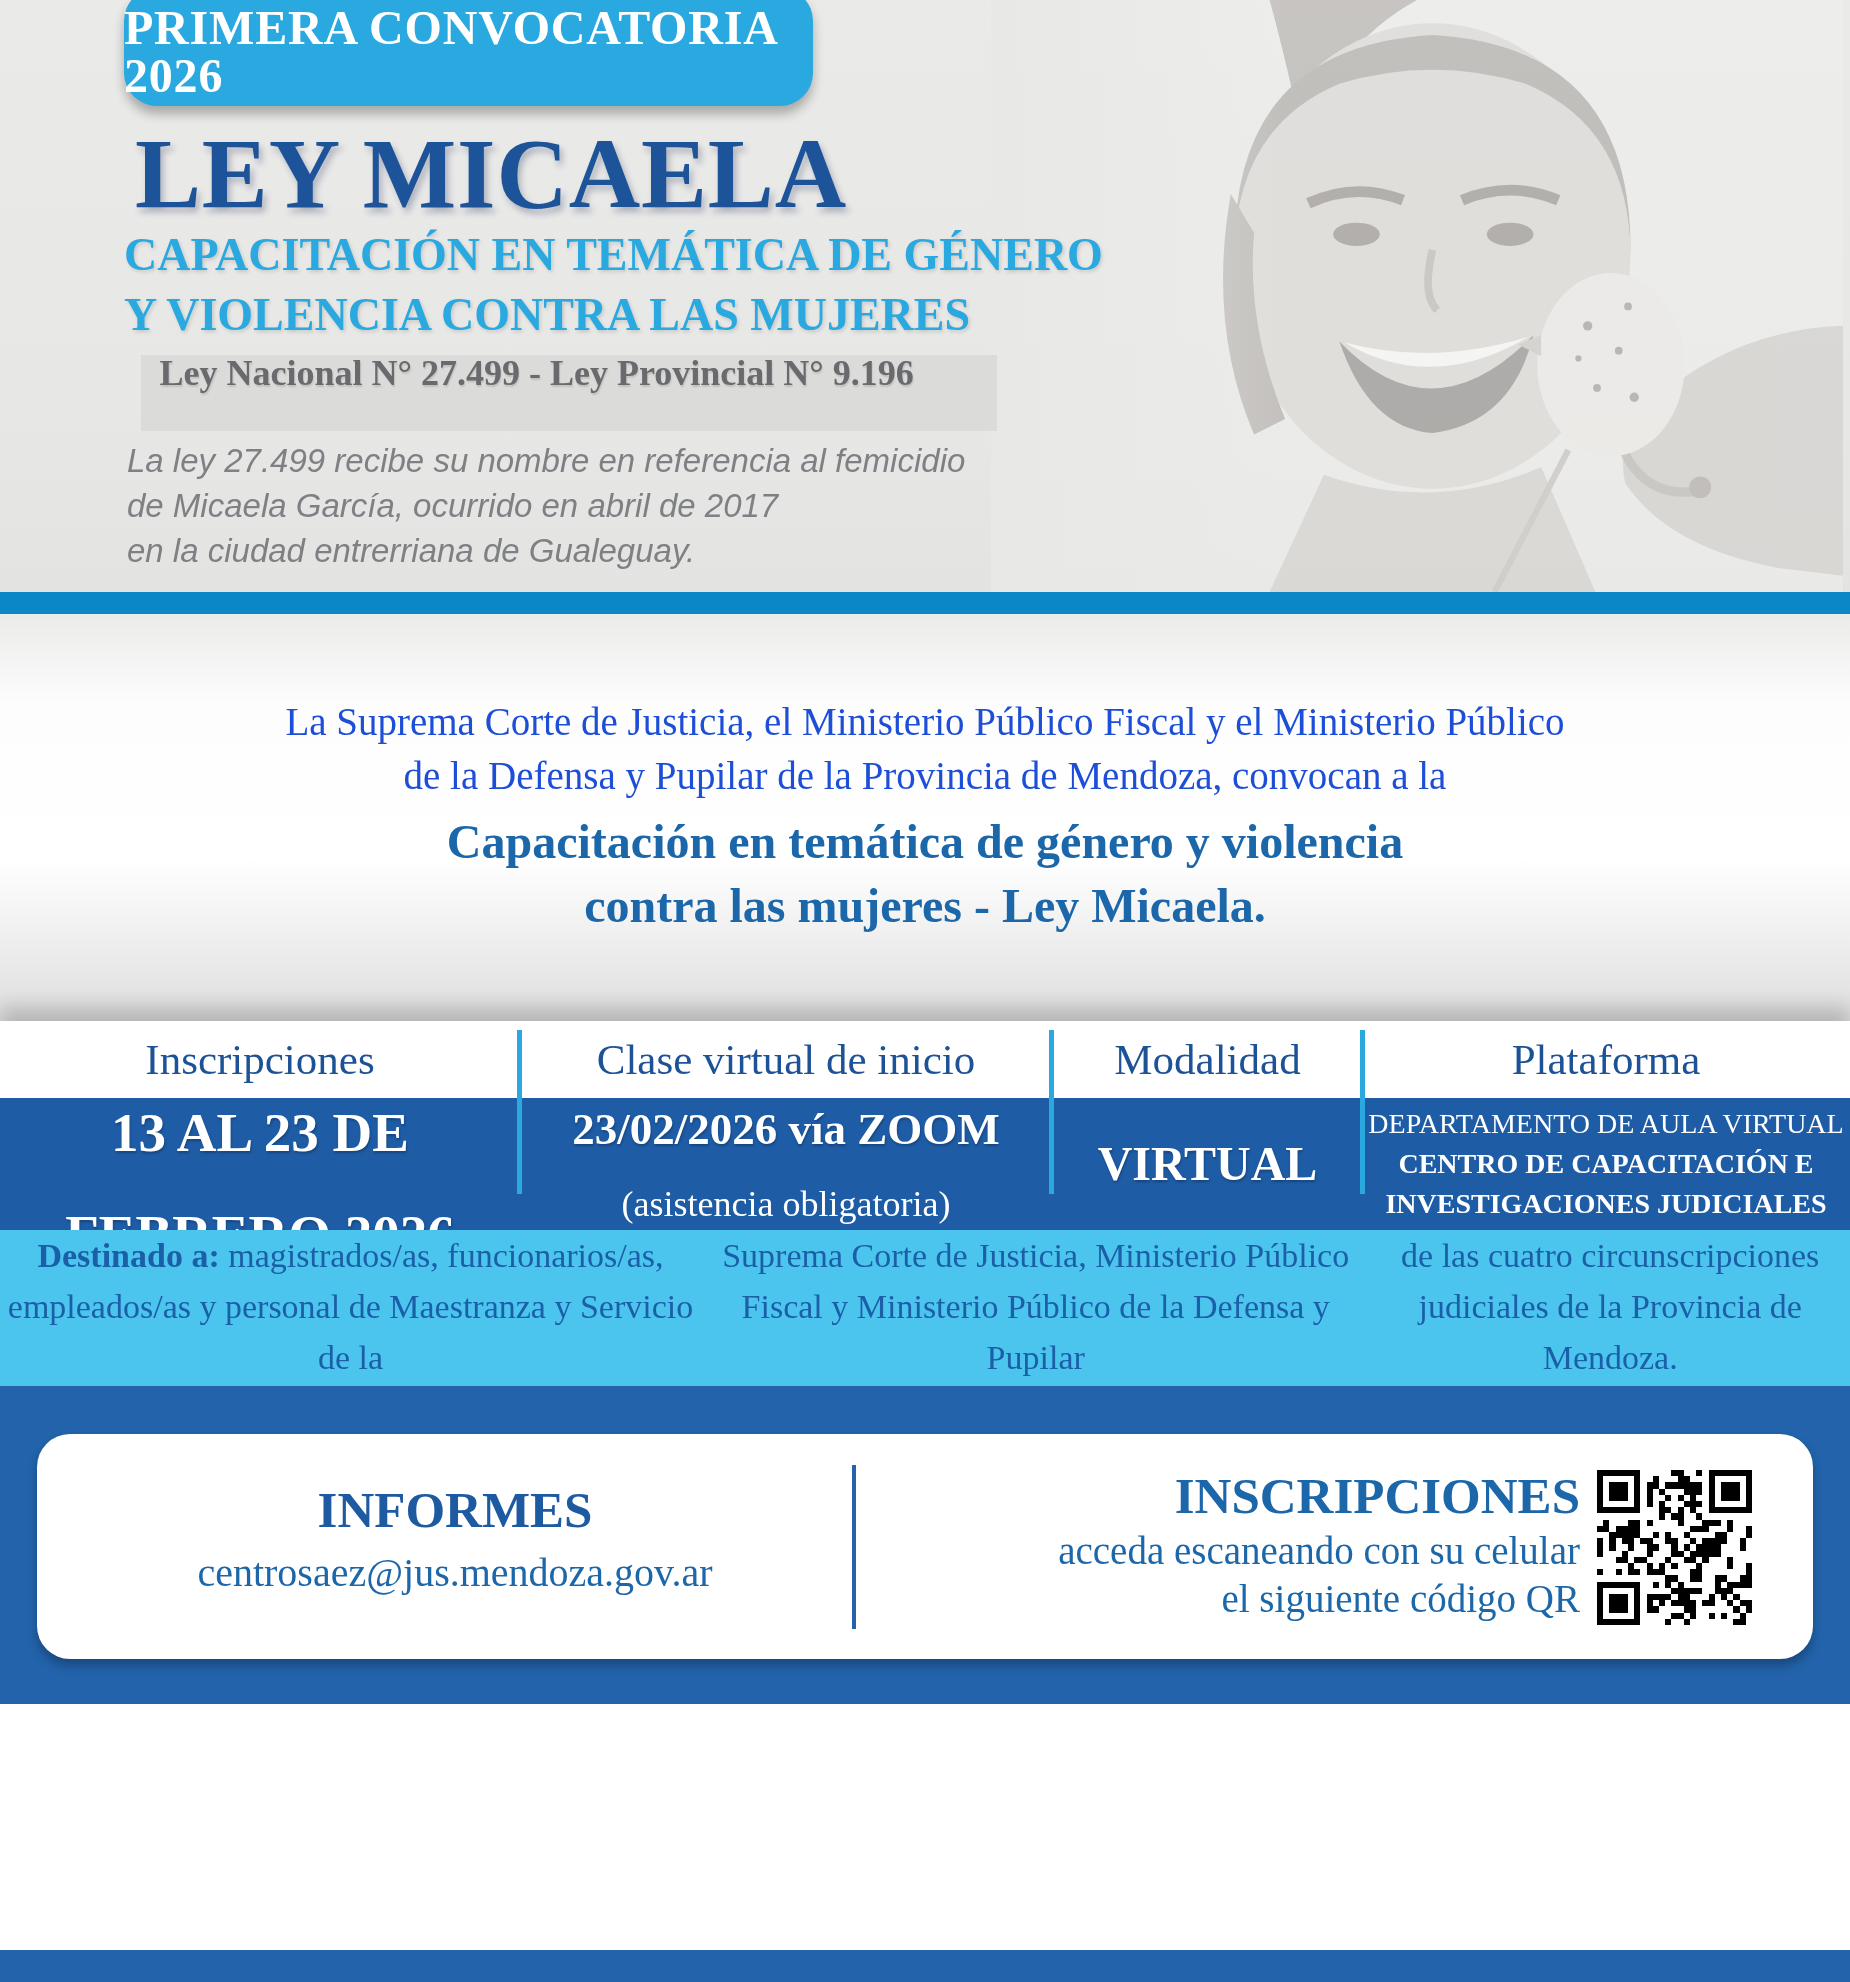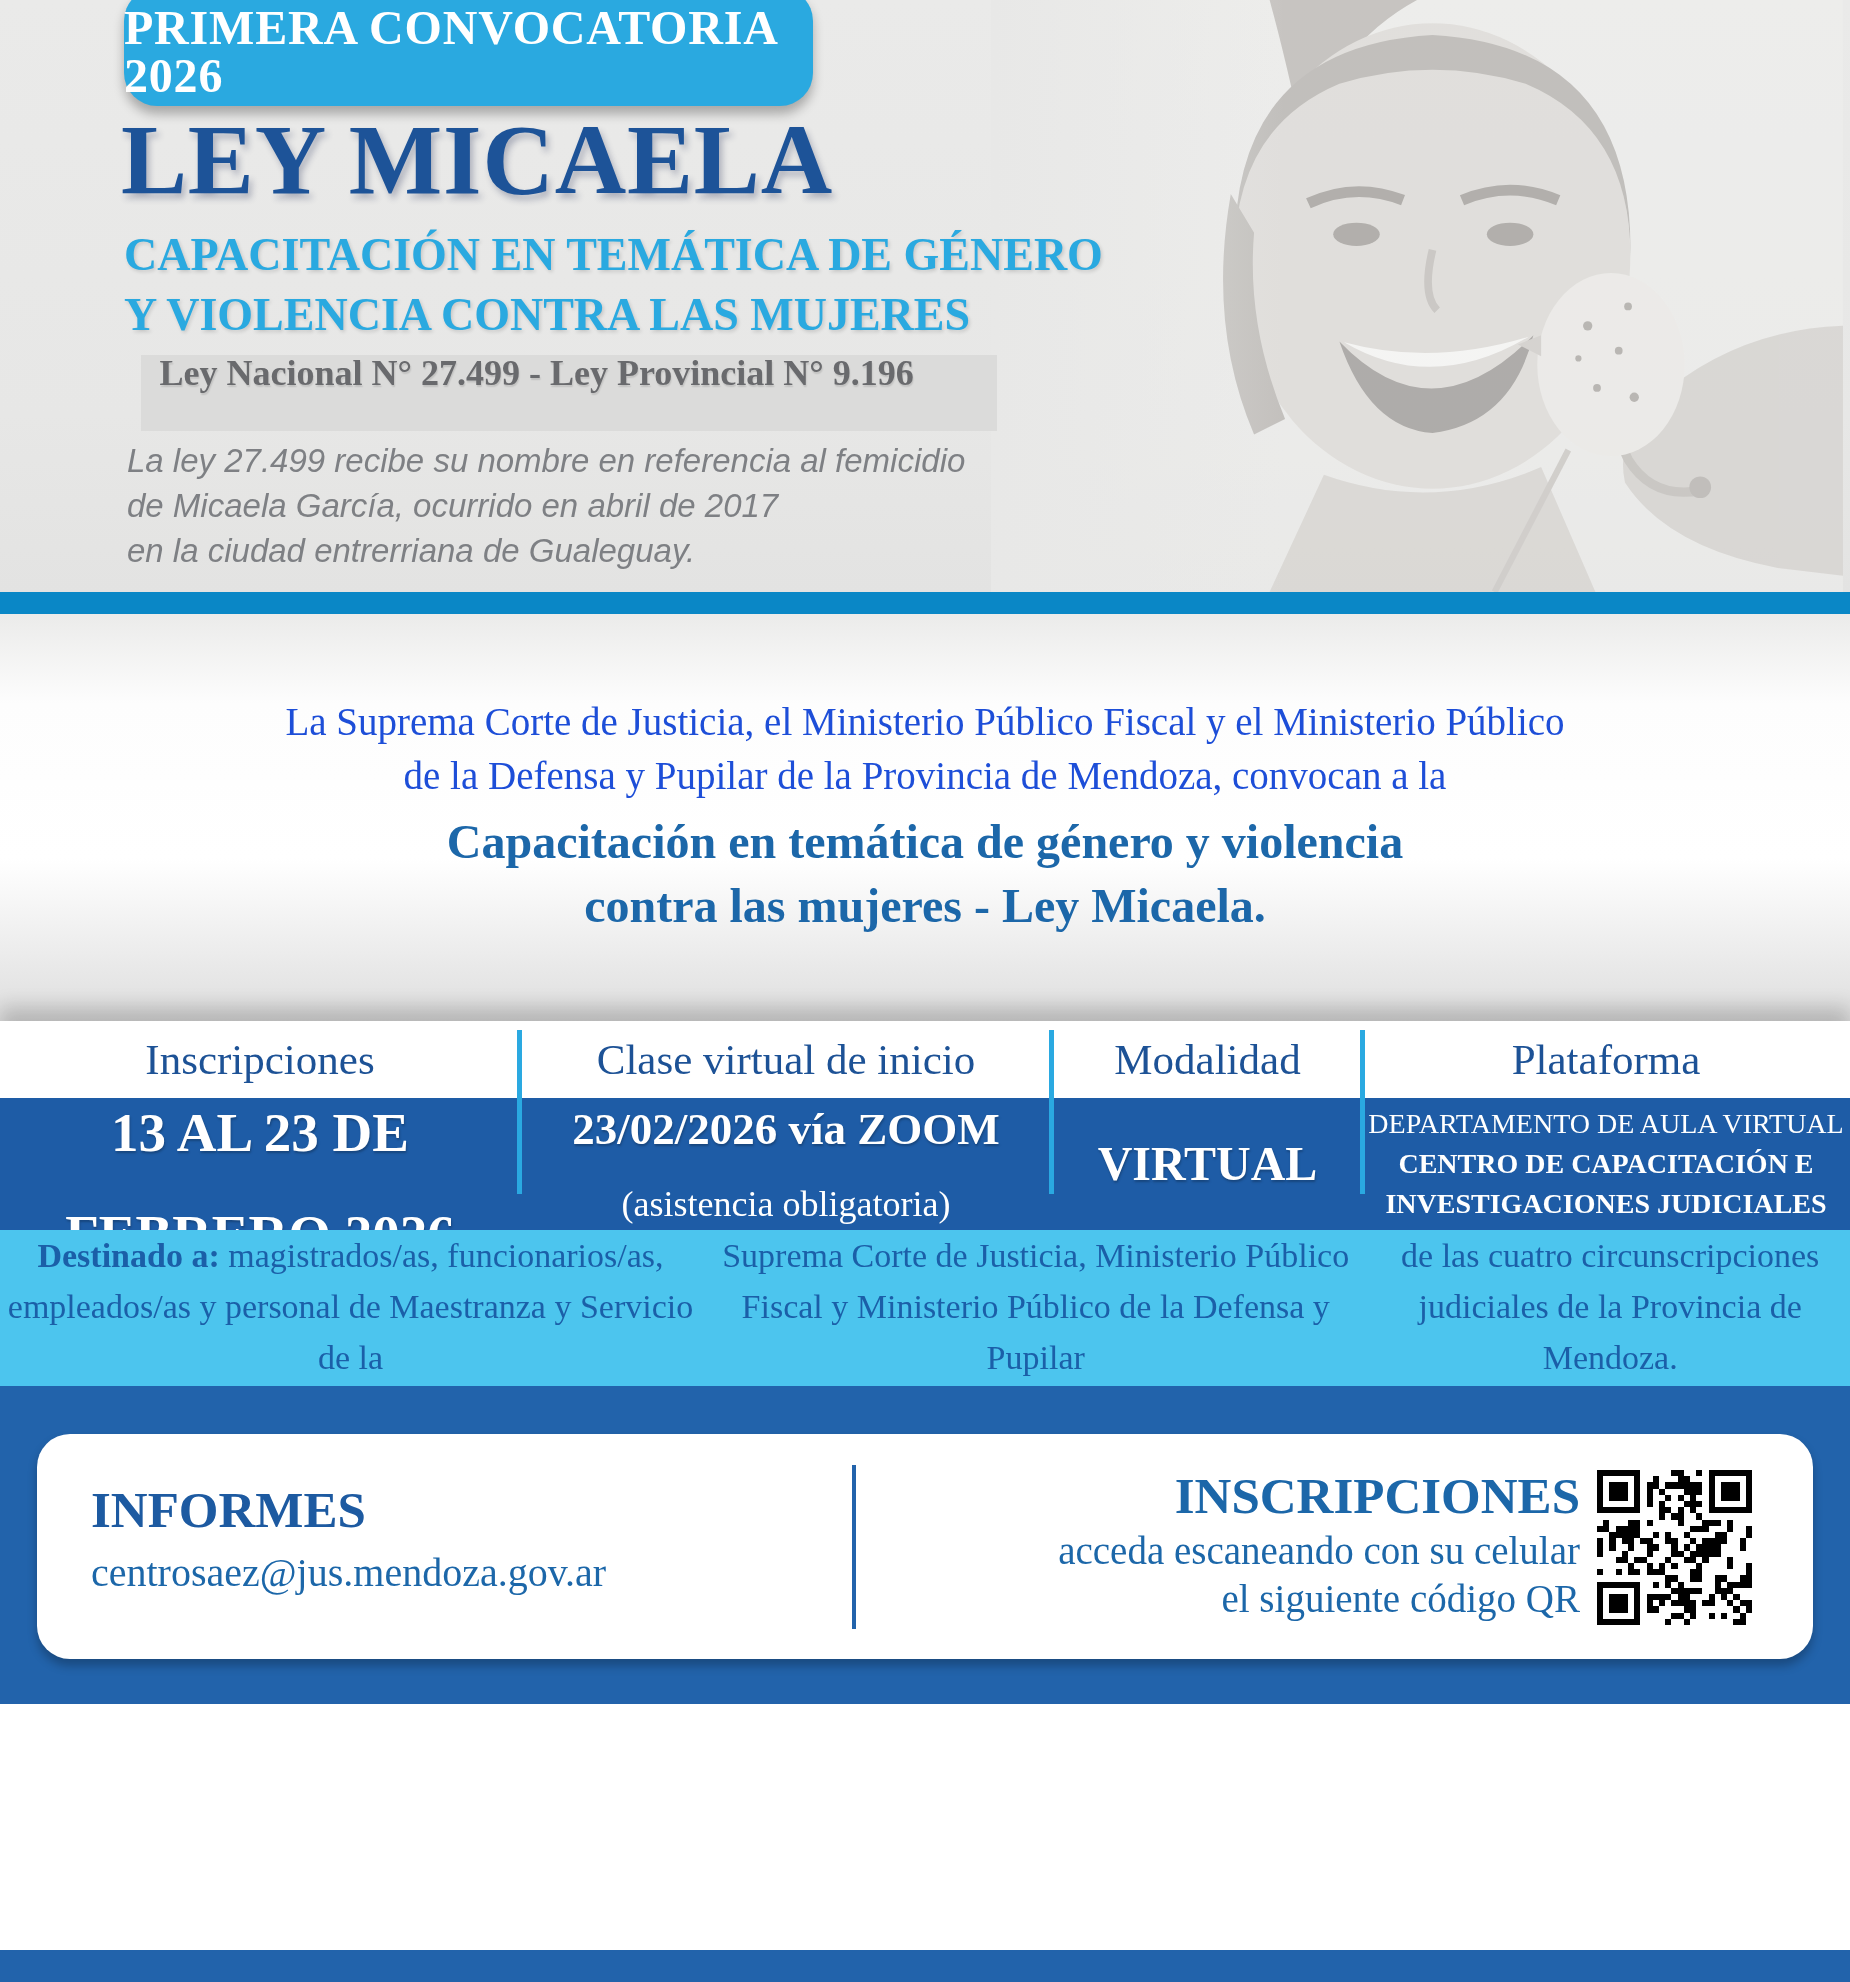--- a/index.html
+++ b/index.html
@@ -9,21 +9,21 @@
   
   .hero{position:absolute;left:0;top:0;width:1850px;height:592px;
         background:linear-gradient(180deg,#eaeae9 0%,#e7e7e6 70%,#e3e3e2 100%);overflow:hidden;}
   .photo-wrap{position:absolute;left:991px;top:0;width:859px;height:592px;}
   .photo-fade{position:absolute;left:991px;top:0;width:294px;height:592px;
         background:linear-gradient(90deg,#e8e8e7 0%,rgba(232,232,231,0) 100%);}
   .badge{position:absolute;left:124px;top:-12.4px;width:689px;height:118px;background:#2aa9e0;
         border-radius:33px;box-shadow:0 7.7px 11px rgba(0,0,0,.28);
         display:flex;align-items:center;justify-content:center;}
   .badge span{font-weight:700;font-size:48px;line-height:1;color:#fff;letter-spacing:0.8px;padding-top:11px;}
-  .title{position:absolute;left:119px;top:99px;margin:2px;font-weight:700;font-size:99px;line-height:1.2;
+  .title{position:absolute;left:119px;top:99px;margin:16px;font-weight:700;font-size:99px;line-height:1.2;
         color:#1d5398;letter-spacing:0.8px;text-shadow:3.1px 4.6px 6.2px rgba(40,50,90,.30);}
   .subtitle{position:absolute;left:124px;top:225px;font-weight:700;font-size:46px;line-height:60px;
         color:#2aa9e0;text-shadow:1.5px 2.3px 3.9px rgba(0,0,0,.15);}
   .law-bar{position:absolute;left:141px;top:355px;width:856px;height:76px;background:#dbdbda;
         display:flex;align-items:flex-start;padding-left:18.6px;box-sizing:border-box;}
   .law-bar span{font-weight:700;font-size:36px;line-height:1;color:#696a6d;text-shadow:0.8px 1.5px 1.5px rgba(0,0,0,.12);}
   .note{position:absolute;left:127px;top:438px;font-style:italic;font-size:33px;line-height:45px;
         color:#7e8084;font-family:"Liberation Sans","DejaVu Sans",sans-serif;}
 
   .band-thin{position:absolute;left:0;top:592px;width:1850px;height:22px;background:#0a87c6;}
@@ -56,21 +56,21 @@
   
   .audience{position:absolute;left:0;top:1230px;width:1850px;height:156px;background:#4cc5ee;
         display:flex;flex-direction:row;justify-content:center;text-align:center;
         font-size:34px;line-height:51px;color:#1b5fa8;}
   .audience b{font-weight:700;}
 
   
   .dark{position:absolute;left:0;top:1386px;width:1850px;height:318px;background:#2263ab;}
   .card{position:absolute;left:37px;top:48px;width:1776px;height:225px;background:#fff;
         border-radius:33px;box-shadow:0 6.2px 9.3px rgba(0,0,0,.25);}
-  .informes{position:absolute;left:54px;top:45px;width:728px;text-align:left;}
+  .informes{position:absolute;left:54px;top:45px;width:728px;text-align:center;}
   .informes .t{font-weight:700;font-size:51px;line-height:62px;color:#1d5aa1;}
   .informes .e{font-size:40px;line-height:51px;color:#1c67a9;margin-top:6.2px;}
   .card-divider{position:absolute;left:815px;top:31px;width:3.9px;height:164px;background:#2263ab;}
   .insc{position:absolute;right:233px;top:31px;text-align:right;}
   .insc .t{font-weight:700;font-size:51px;line-height:62px;color:#1c67a9;}
   .insc .l{font-size:39px;line-height:48px;color:#1c67a9;}
   .qr{position:absolute;left:1560px;top:36px;width:155px;height:155px;}
 
   
   .footer{position:absolute;left:0;top:1705px;width:1850px;height:245px;background:#fff;}

